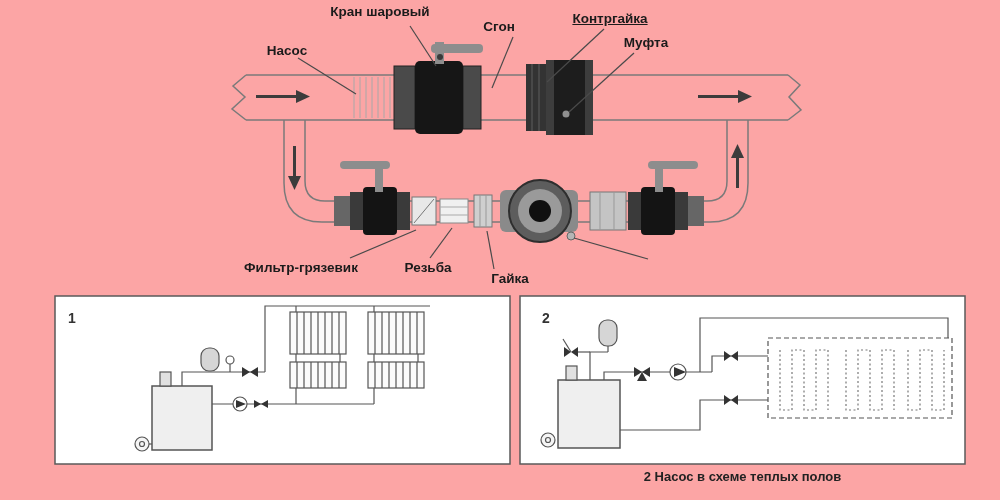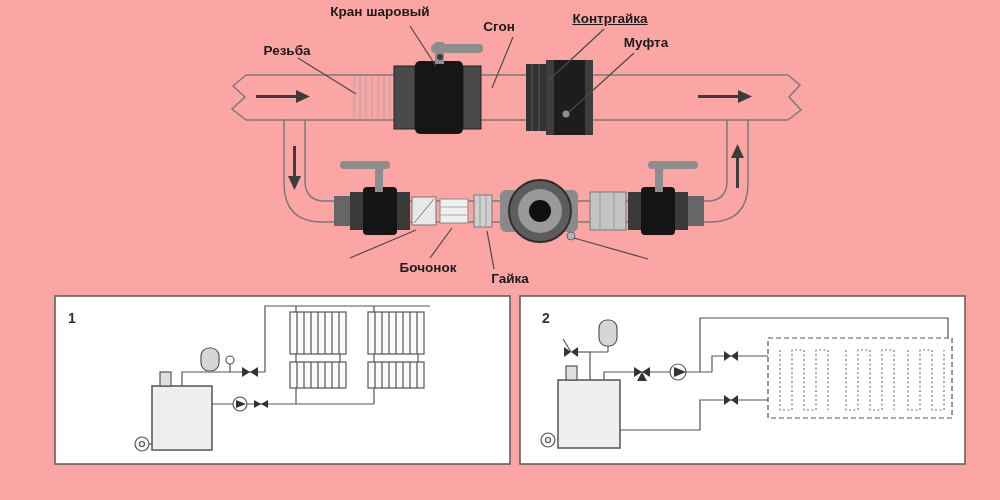--- a/index.html
+++ b/index.html
@@ -289,27 +289,29 @@
   </svg>
 
   <div class="lbl" style="left:316px;top:4px;width:128px;">Кран шаровый</div>
 
   <div class="lbl" style="left:474px;top:19px;width:50px;">Сгон</div>
 
   <div class="lbl" style="left:560px;top:11px;width:100px;text-decoration:underline;">Контргайка</div>
 
   <div class="lbl" style="left:608px;top:35px;width:76px;">Муфта</div>
 
-  <div class="lbl" style="left:252px;top:43px;width:70px;">Резьба</div>
-
-
-  <div class="lbl" style="left:388px;top:260px;width:80px;">Бочонок</div>
+  <div class="lbl" style="left:252px;top:43px;width:70px;">Насос</div>
+
+  <div class="lbl" style="left:236px;top:260px;width:130px;">Фильтр-грязевик</div>
+
+  <div class="lbl" style="left:388px;top:260px;width:80px;">Резьба</div>
 
   <div class="lbl" style="left:482px;top:271px;width:56px;">Гайка</div>
 
 
   <div class="scheme-num" style="left:68px;top:310px;">1</div>
 
   <div class="scheme-num" style="left:542px;top:310px;">2</div>
 
 
+  <div class="caption" style="left:520px;top:469px;width:445px;">2 Насос в схеме теплых полов</div>
 
 </div>
 
 </body></html>

